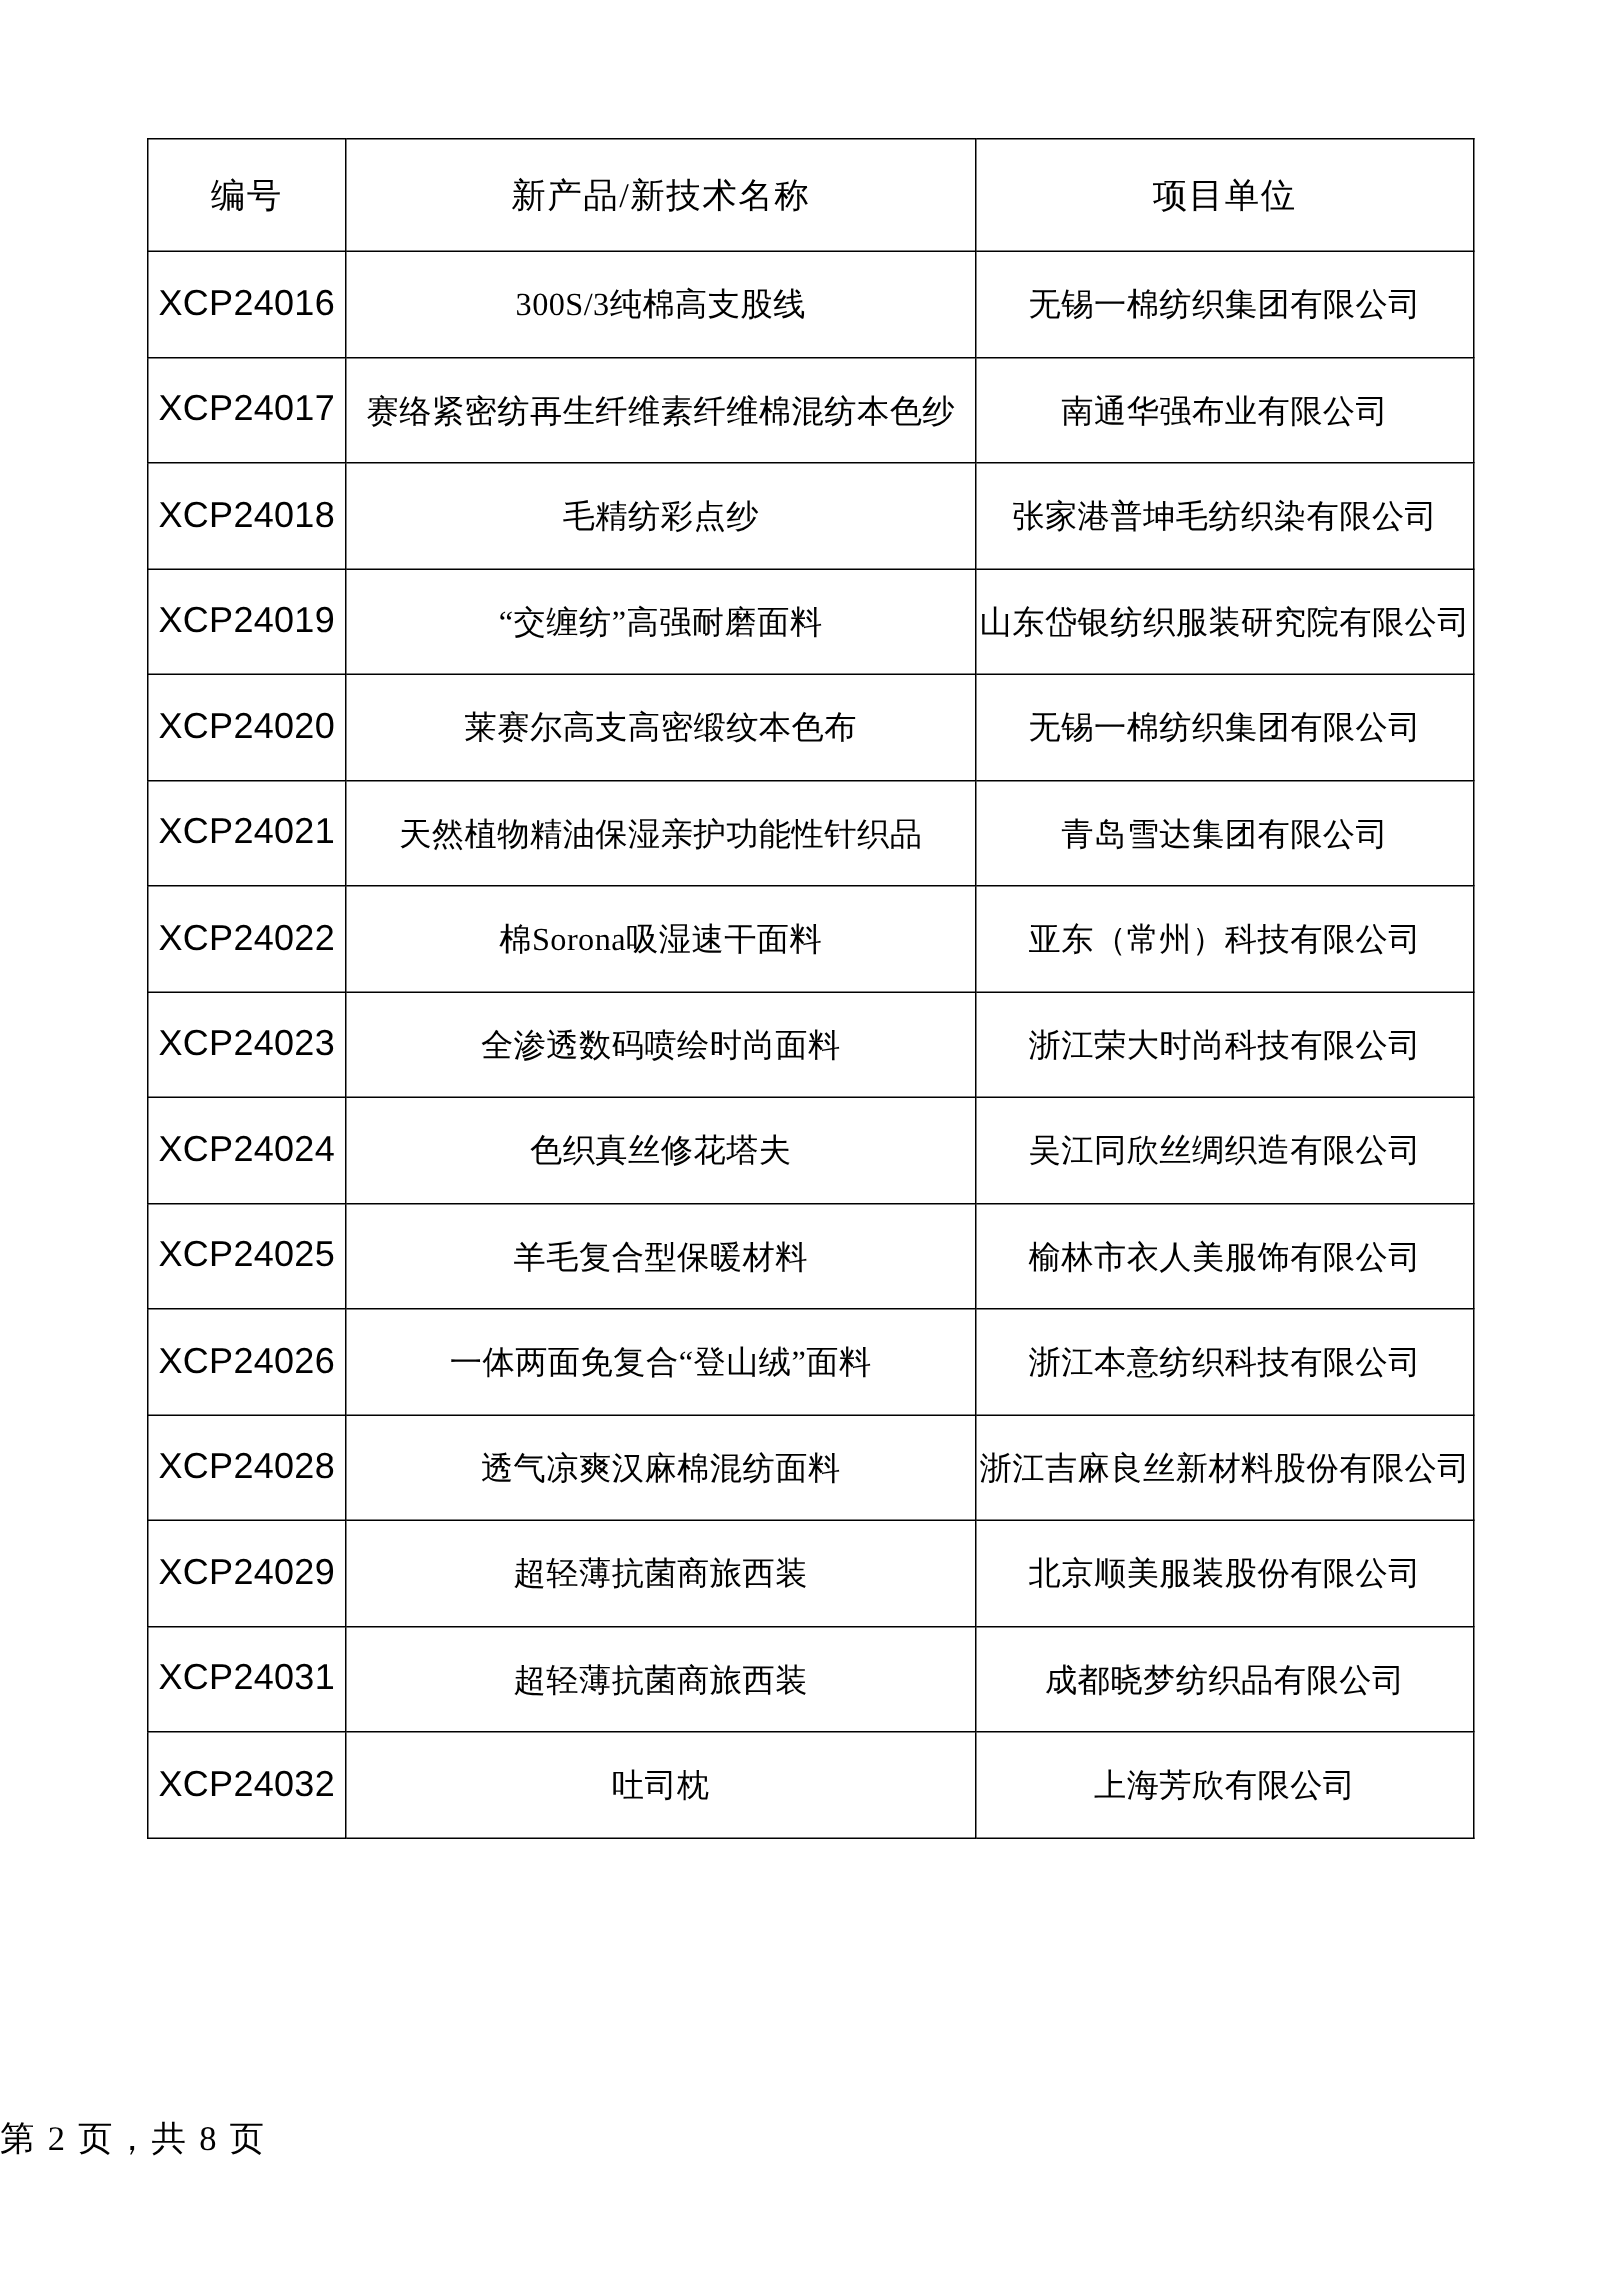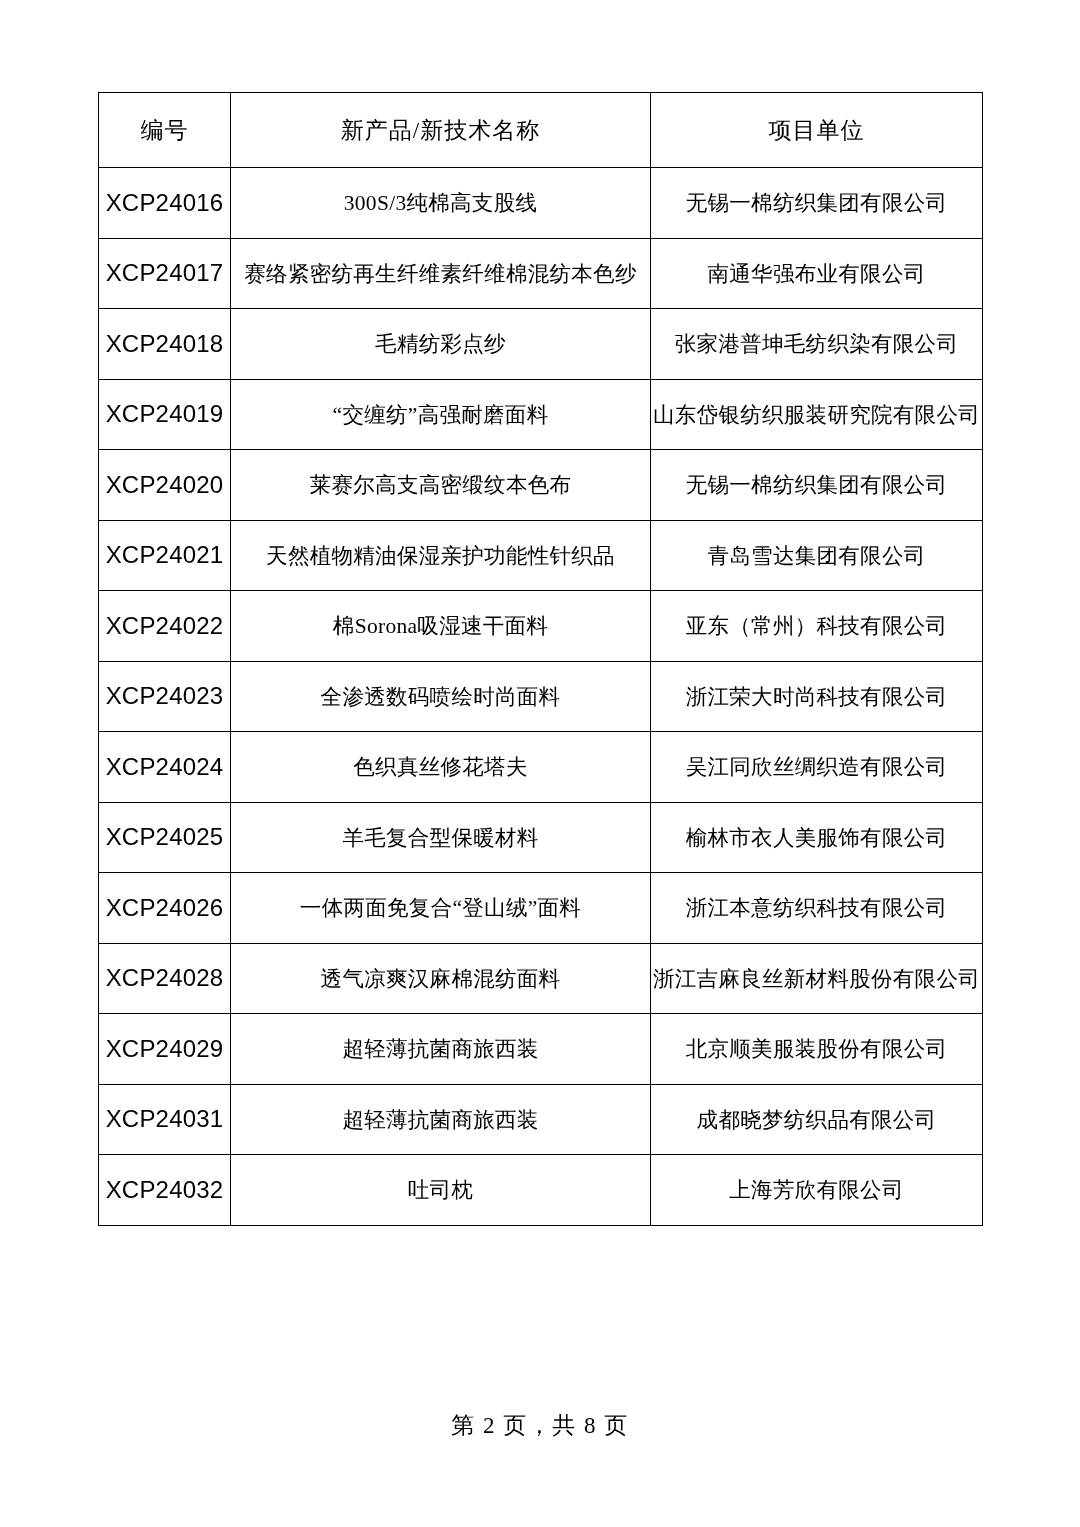--- a/index.html
+++ b/index.html
@@ -61,21 +61,20 @@
   }
   td.cell-org {
     text-align: center;
     font-size: 21.5px;
   }
   .footer {
     position: absolute;
     left: 0;
     right: 0;
     bottom: 86px;
-    text-align: center;
     font-size: 23px;
     letter-spacing: 1.5px;
   }
   .footer .pagebox {
     display: inline-block;
   }
 </style>
 </head>
 <body>
 

